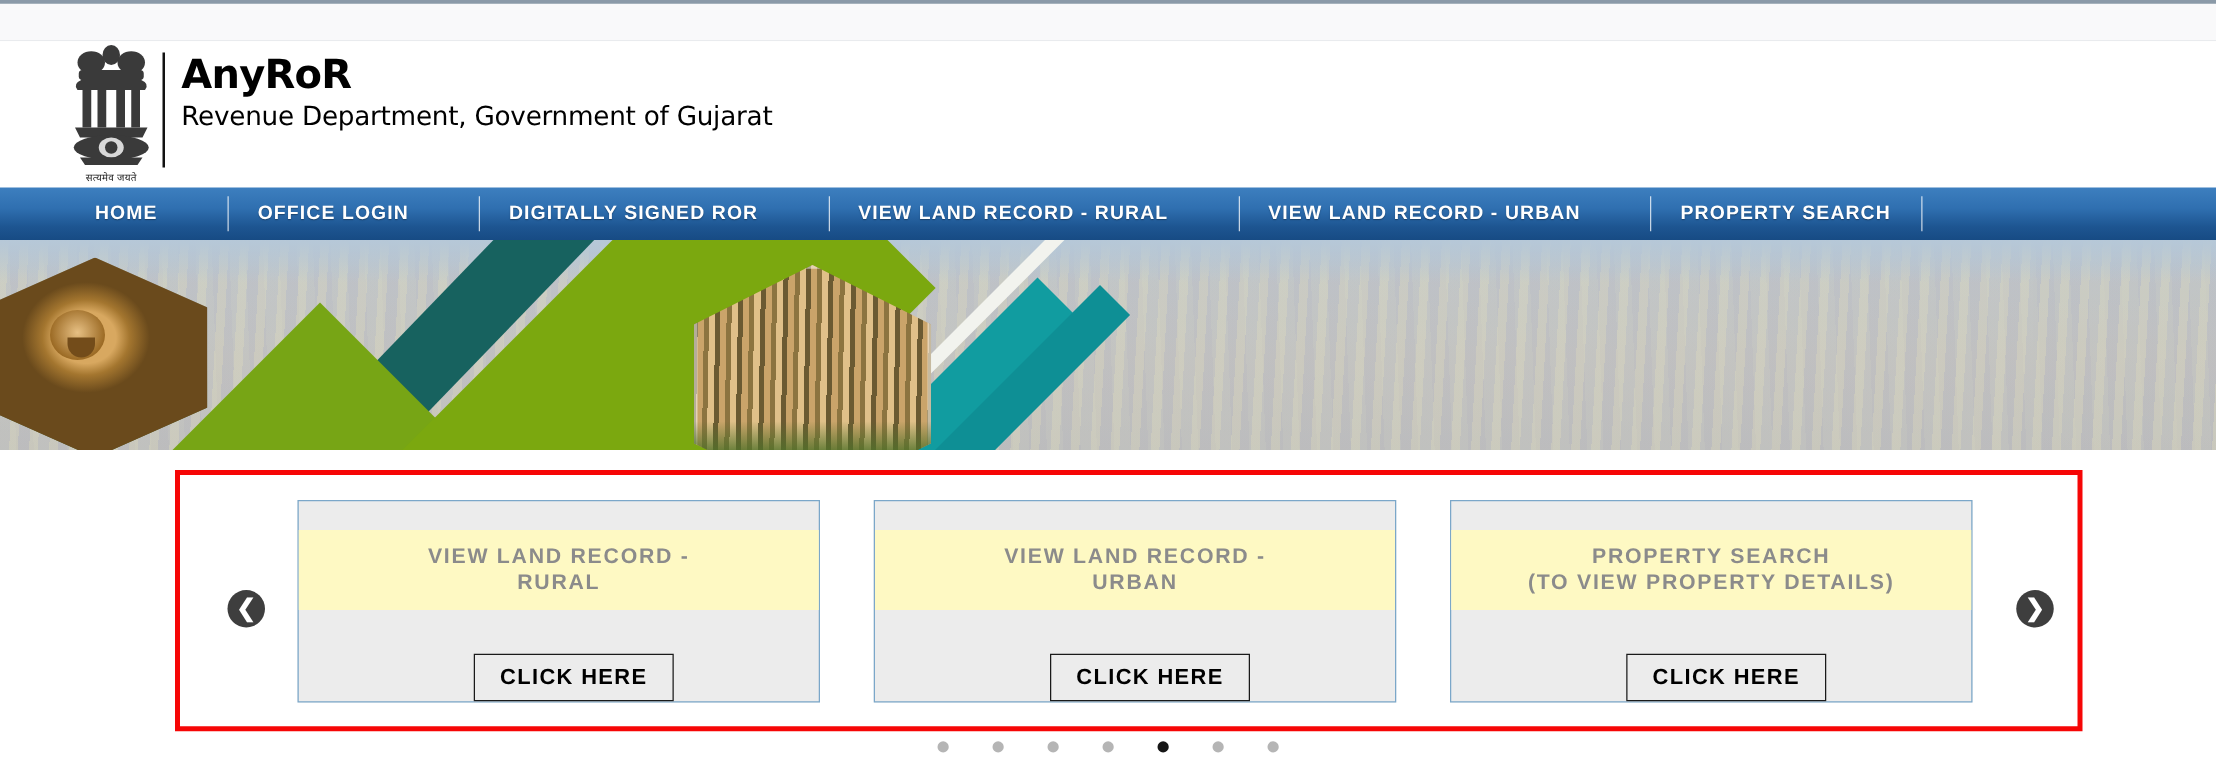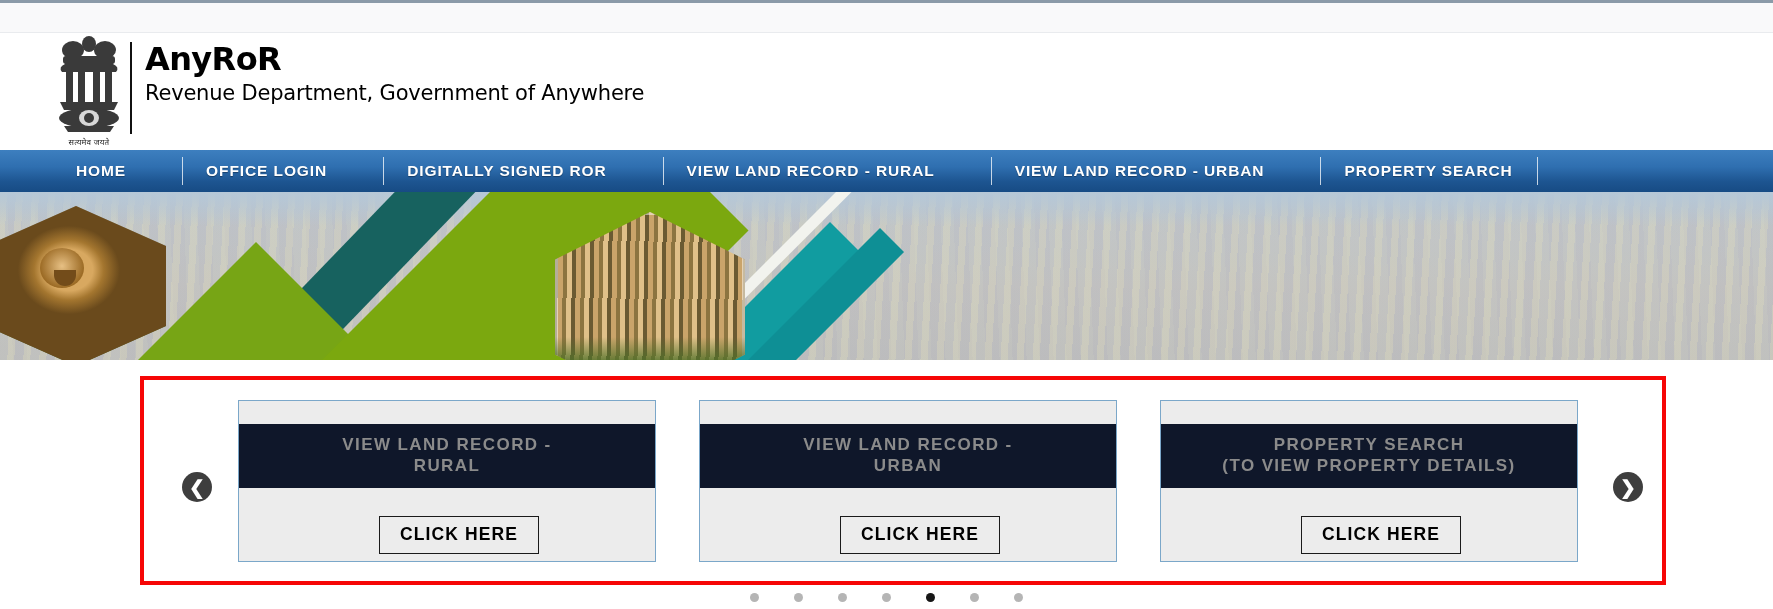--- a/index.html
+++ b/index.html
@@ -185,31 +185,31 @@
   }
   .card {
     width: 418px; height: 162px;
     background: #ececec;
     border: 1px solid #7ba7c9;
     display: flex; flex-direction: column;
     align-items: stretch;
   }
   .card-pad-top { height: 23px; }
   .card-title {
-    background: #0f172a;
+    background: #fef9c3;
     color: #8b8b8b;
     font-size: 17px; font-weight: bold;
     letter-spacing: 1.4px;
     text-align: center;
     padding: 10px 6px 12px;
     line-height: 21px;
     white-space: pre-line;
   }
   .card-btn-wrap {
-    flex: 1; display: flex; align-items: flex-start; justify-content: center;
+    flex: 1; display: flex; align-items: flex-end; justify-content: center;
     padding-top: 28px;
     margin-left: 24px;
   }
   .card-btn {
     background: #ececec;
     border: 1.5px solid #1a1a1a;
     color: #000;
     font-size: 17.5px; font-weight: bold; letter-spacing: 1.1px;
     padding: 7px 20px 8px;
     cursor: pointer;
@@ -256,21 +256,21 @@
             <path d="M12 92 L62 92 L58 98 L16 98 Z"></path>
           </g>
         </svg>
         <div class="emblem-caption">सत्यमेव जयते</div>
       </div>
 
       <div class="logo-divider"></div>
 
       <div class="logo-text">
         <div class="brand-title">AnyRoR</div>
-        <div class="brand-sub2">Revenue Department, Government of Anywhere</div>
+        <div class="brand-sub2">Revenue Department, Government of Gujarat</div>
       </div>
     </div>
   </div>
 
   <nav class="navbar">
     <div class="nav-item first">HOME</div>
     <div class="nav-item">OFFICE LOGIN</div>
     <div class="nav-item">DIGITALLY SIGNED ROR</div>
     <div class="nav-item">VIEW LAND RECORD - RURAL</div>
     <div class="nav-item">VIEW LAND RECORD - URBAN</div>

